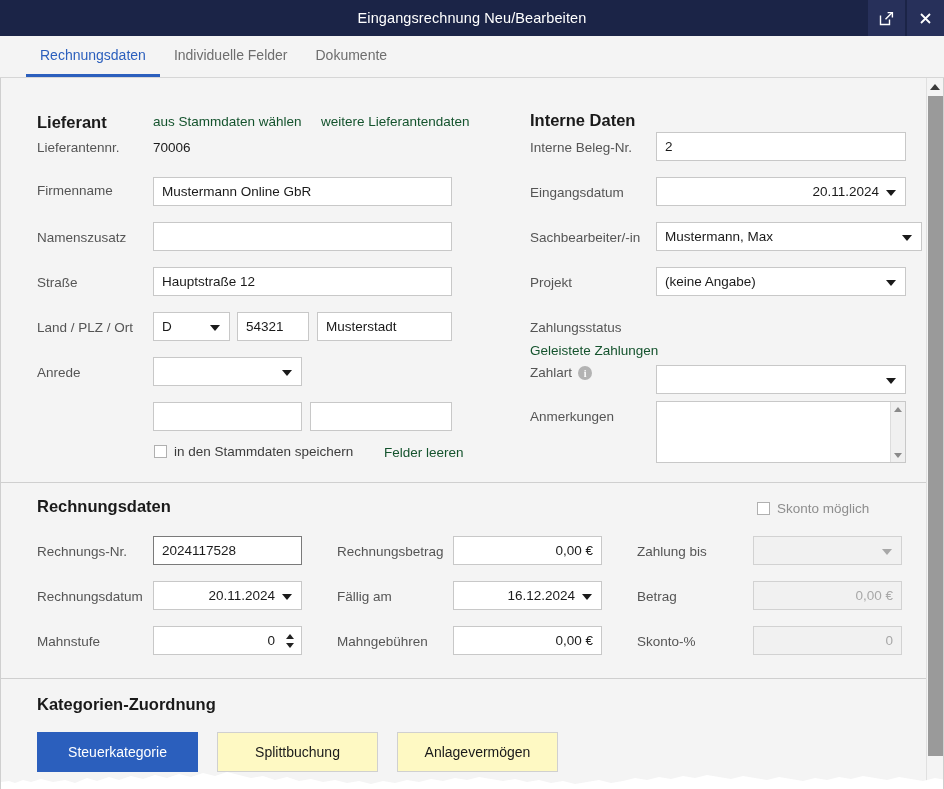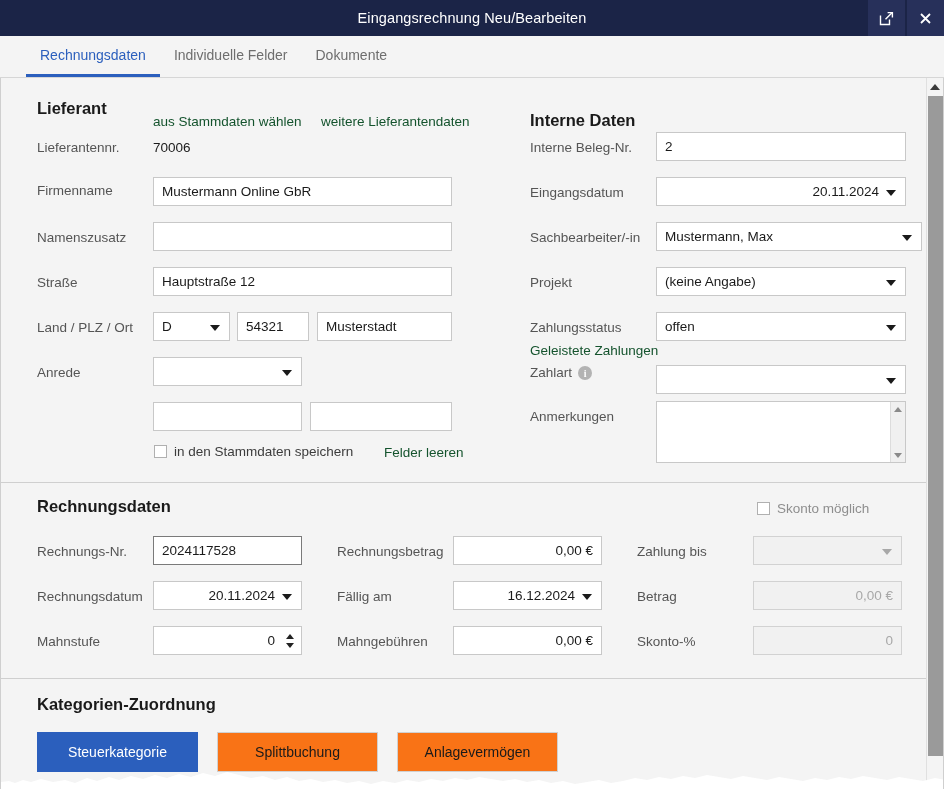--- a/index.html
+++ b/index.html
@@ -226,21 +226,21 @@
     font-family: "Liberation Serif", serif;
     vertical-align: middle;
   }
 
   
   .cat-tabs { display: flex; gap: 19px; }
   .cat-tab {
     width: 161px; height: 40px;
     display: flex; align-items: center; justify-content: center;
     font-size: 14px;
-    background: #f97316;
+    background: #fef9c3;
     border: 1px solid #d0d0d0;
     color: #1a1a1a;
     cursor: pointer;
   }
   .cat-tab.active {
     background: #2b5fbd;
     border-color: #2b5fbd;
     color: #ffffff;
   }
 
@@ -312,21 +312,21 @@
     <div class="tab">
       <span>Dokumente</span>
     </div>
   </div>
 
   <div class="content">
     <div class="scroll-pane">
 
       <div class="section" style="height:404px; position:relative;">
 
-        <div style="position:absolute; left:36px; top:21px;" class="section-title">Lieferant</div>
+        <div style="position:absolute; left:36px; top:35px;" class="section-title">Lieferant</div>
         <div style="position:absolute; left:152px; top:36px;" class="linkish">aus Stammdaten wählen</div>
         <div style="position:absolute; left:320px; top:36px;" class="linkish">weitere Lieferantendaten</div>
 
         <div style="position:absolute; left:36px; top:62px;" class="lbl">Lieferantennr.</div>
         <div style="position:absolute; left:152px; top:62px;" class="static-val">70006</div>
 
         <div style="position:absolute; left:36px; top:105px;" class="lbl">Firmenname</div>
         <div class="inp" style="position:absolute; left:152px; top:99px; width:299px;">Mustermann Online GbR</div>
 
         <div style="position:absolute; left:36px; top:152px;" class="lbl">Namenszusatz</div>
@@ -375,24 +375,20 @@
           <span class="caret"></span>
         </div>
 
         <div style="position:absolute; left:529px; top:197px;" class="lbl">Projekt</div>
         <div class="sel" style="position:absolute; left:655px; top:189px; width:250px;">
           <span>(keine Angabe)</span>
           <span class="caret"></span>
         </div>
 
         <div style="position:absolute; left:529px; top:242px;" class="lbl">Zahlungsstatus</div>
-        <div class="sel" style="position:absolute; left:655px; top:234px; width:250px;">
-          <span>offen</span>
-          <span class="caret"></span>
-        </div>
 
         <div style="position:absolute; left:529px; top:265px;" class="linkish">Geleistete Zahlungen</div>
 
         <div style="position:absolute; left:529px; top:287px; display:flex; align-items:center;">
           <span class="lbl">Zahlart</span>
           <span class="info-ic">i</span>
         </div>
         <div class="sel" style="position:absolute; left:655px; top:287px; width:250px;">
           <span></span>
           <span class="caret"></span>

